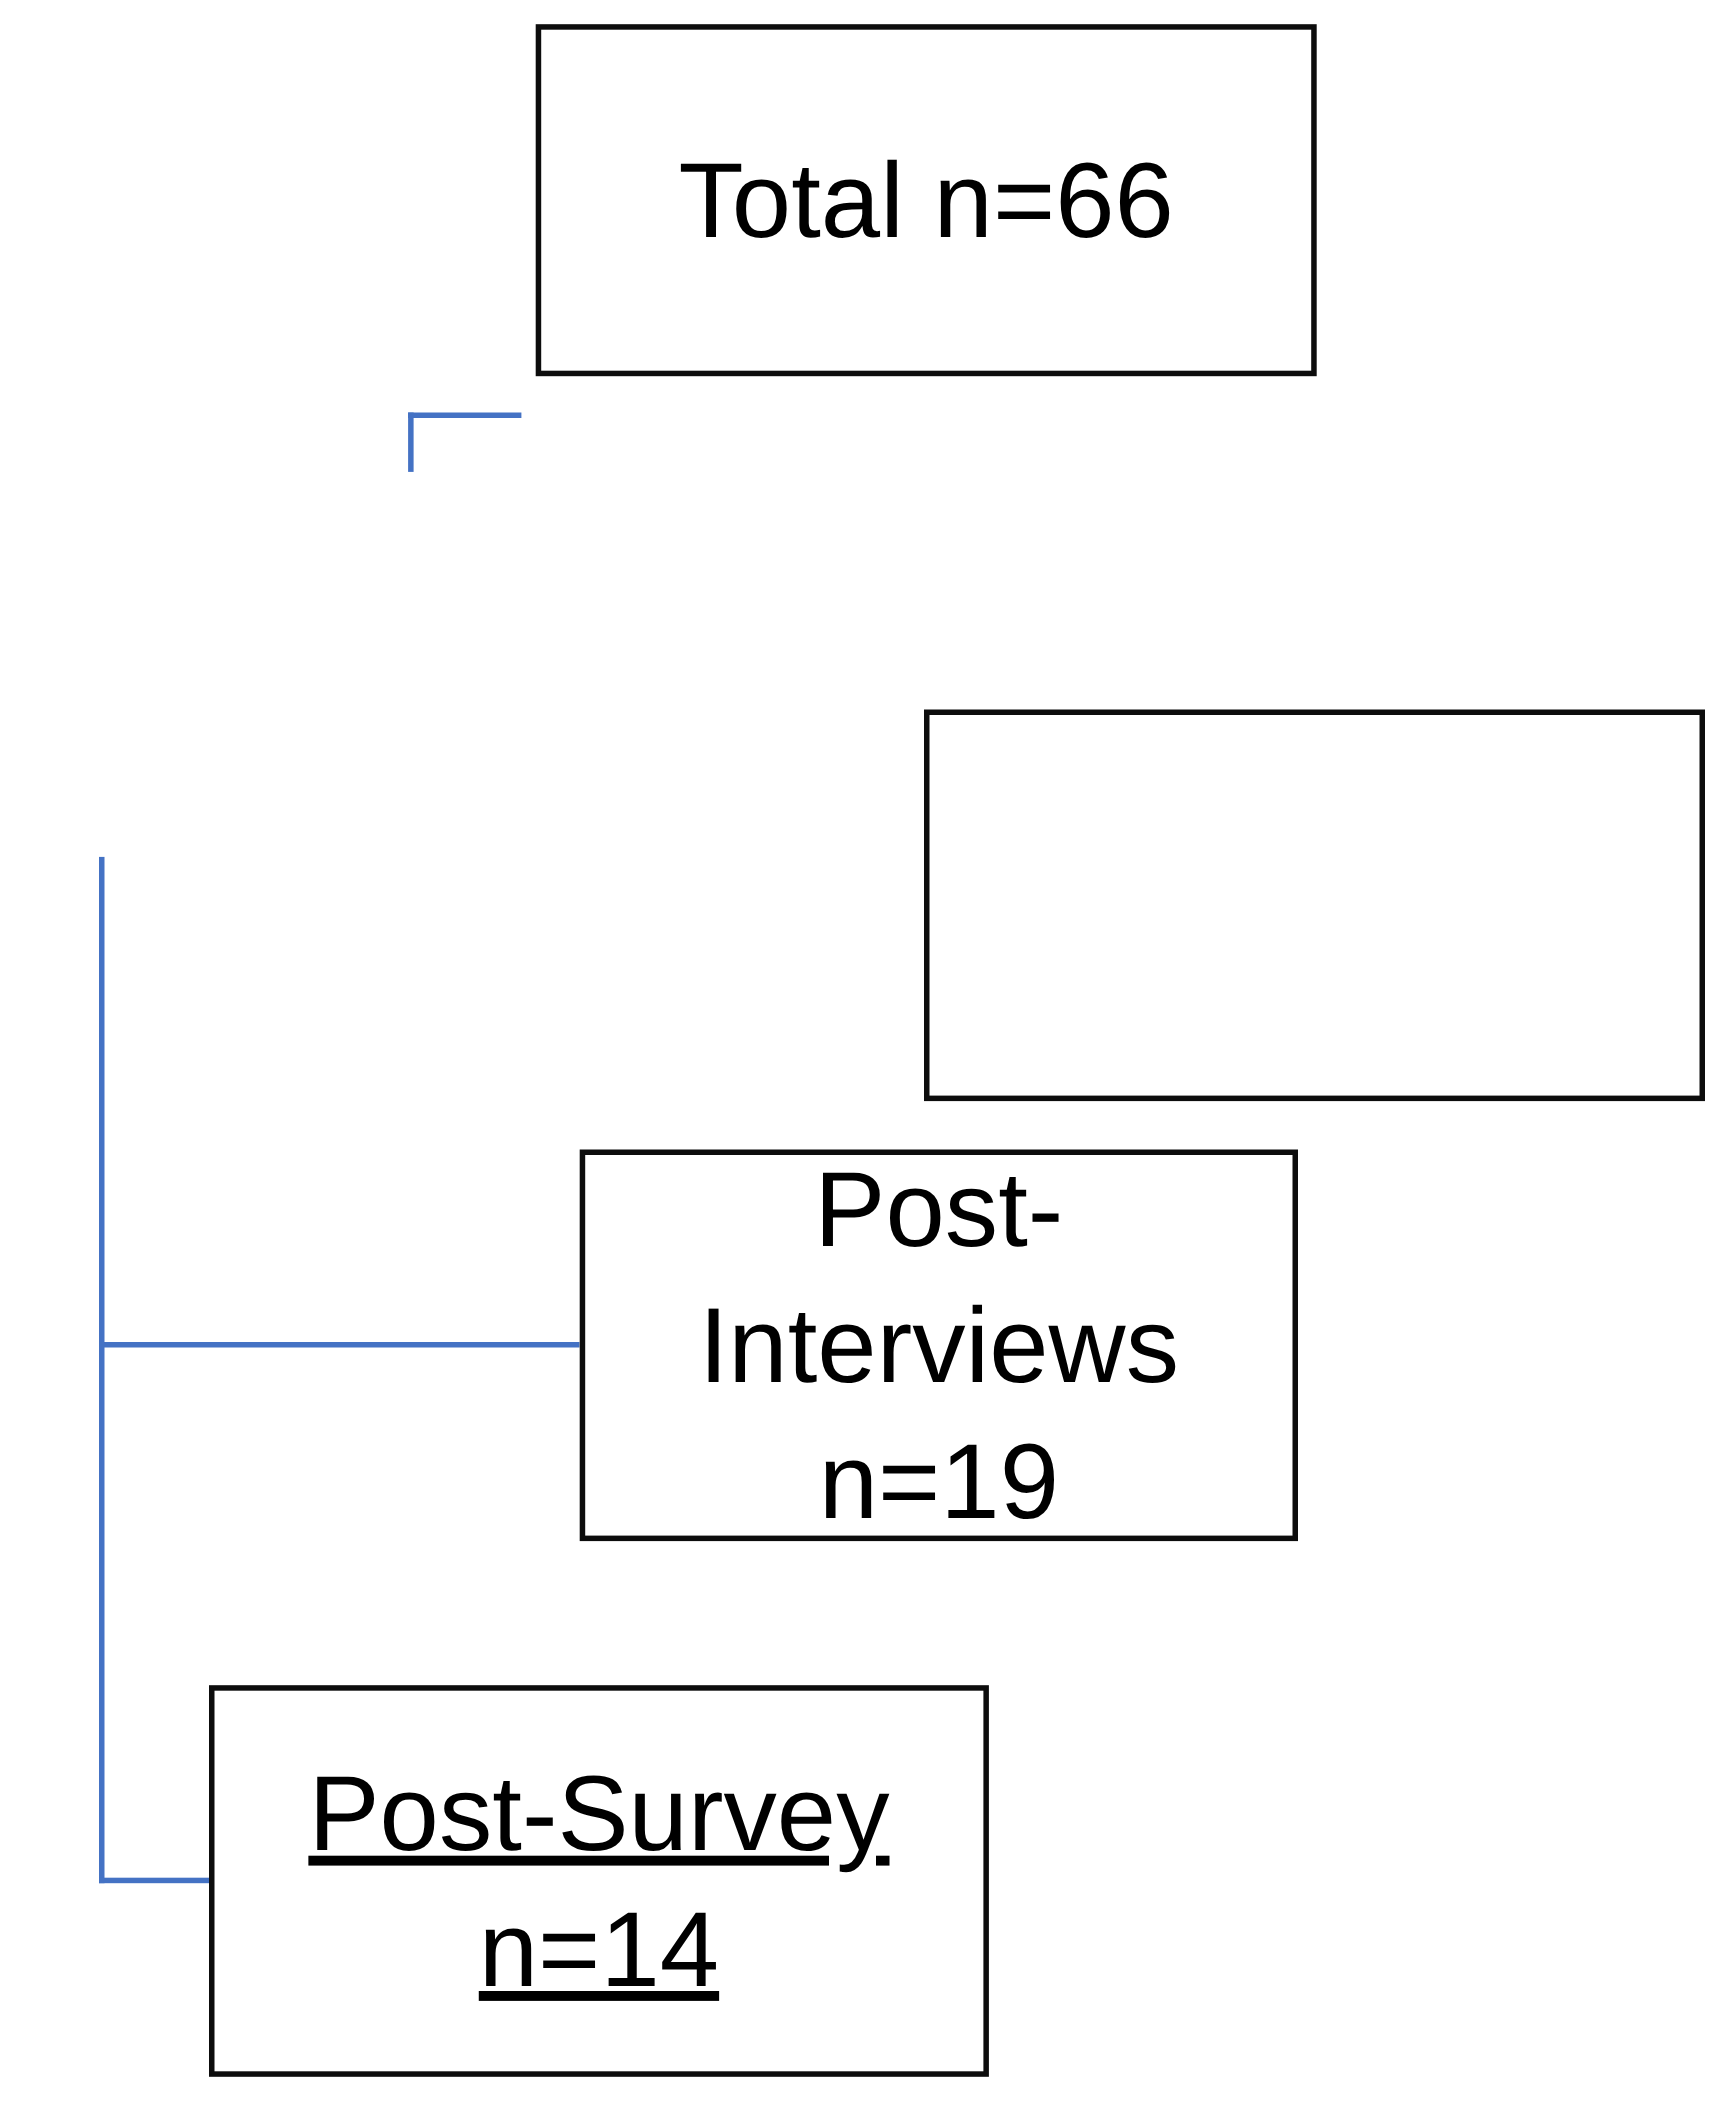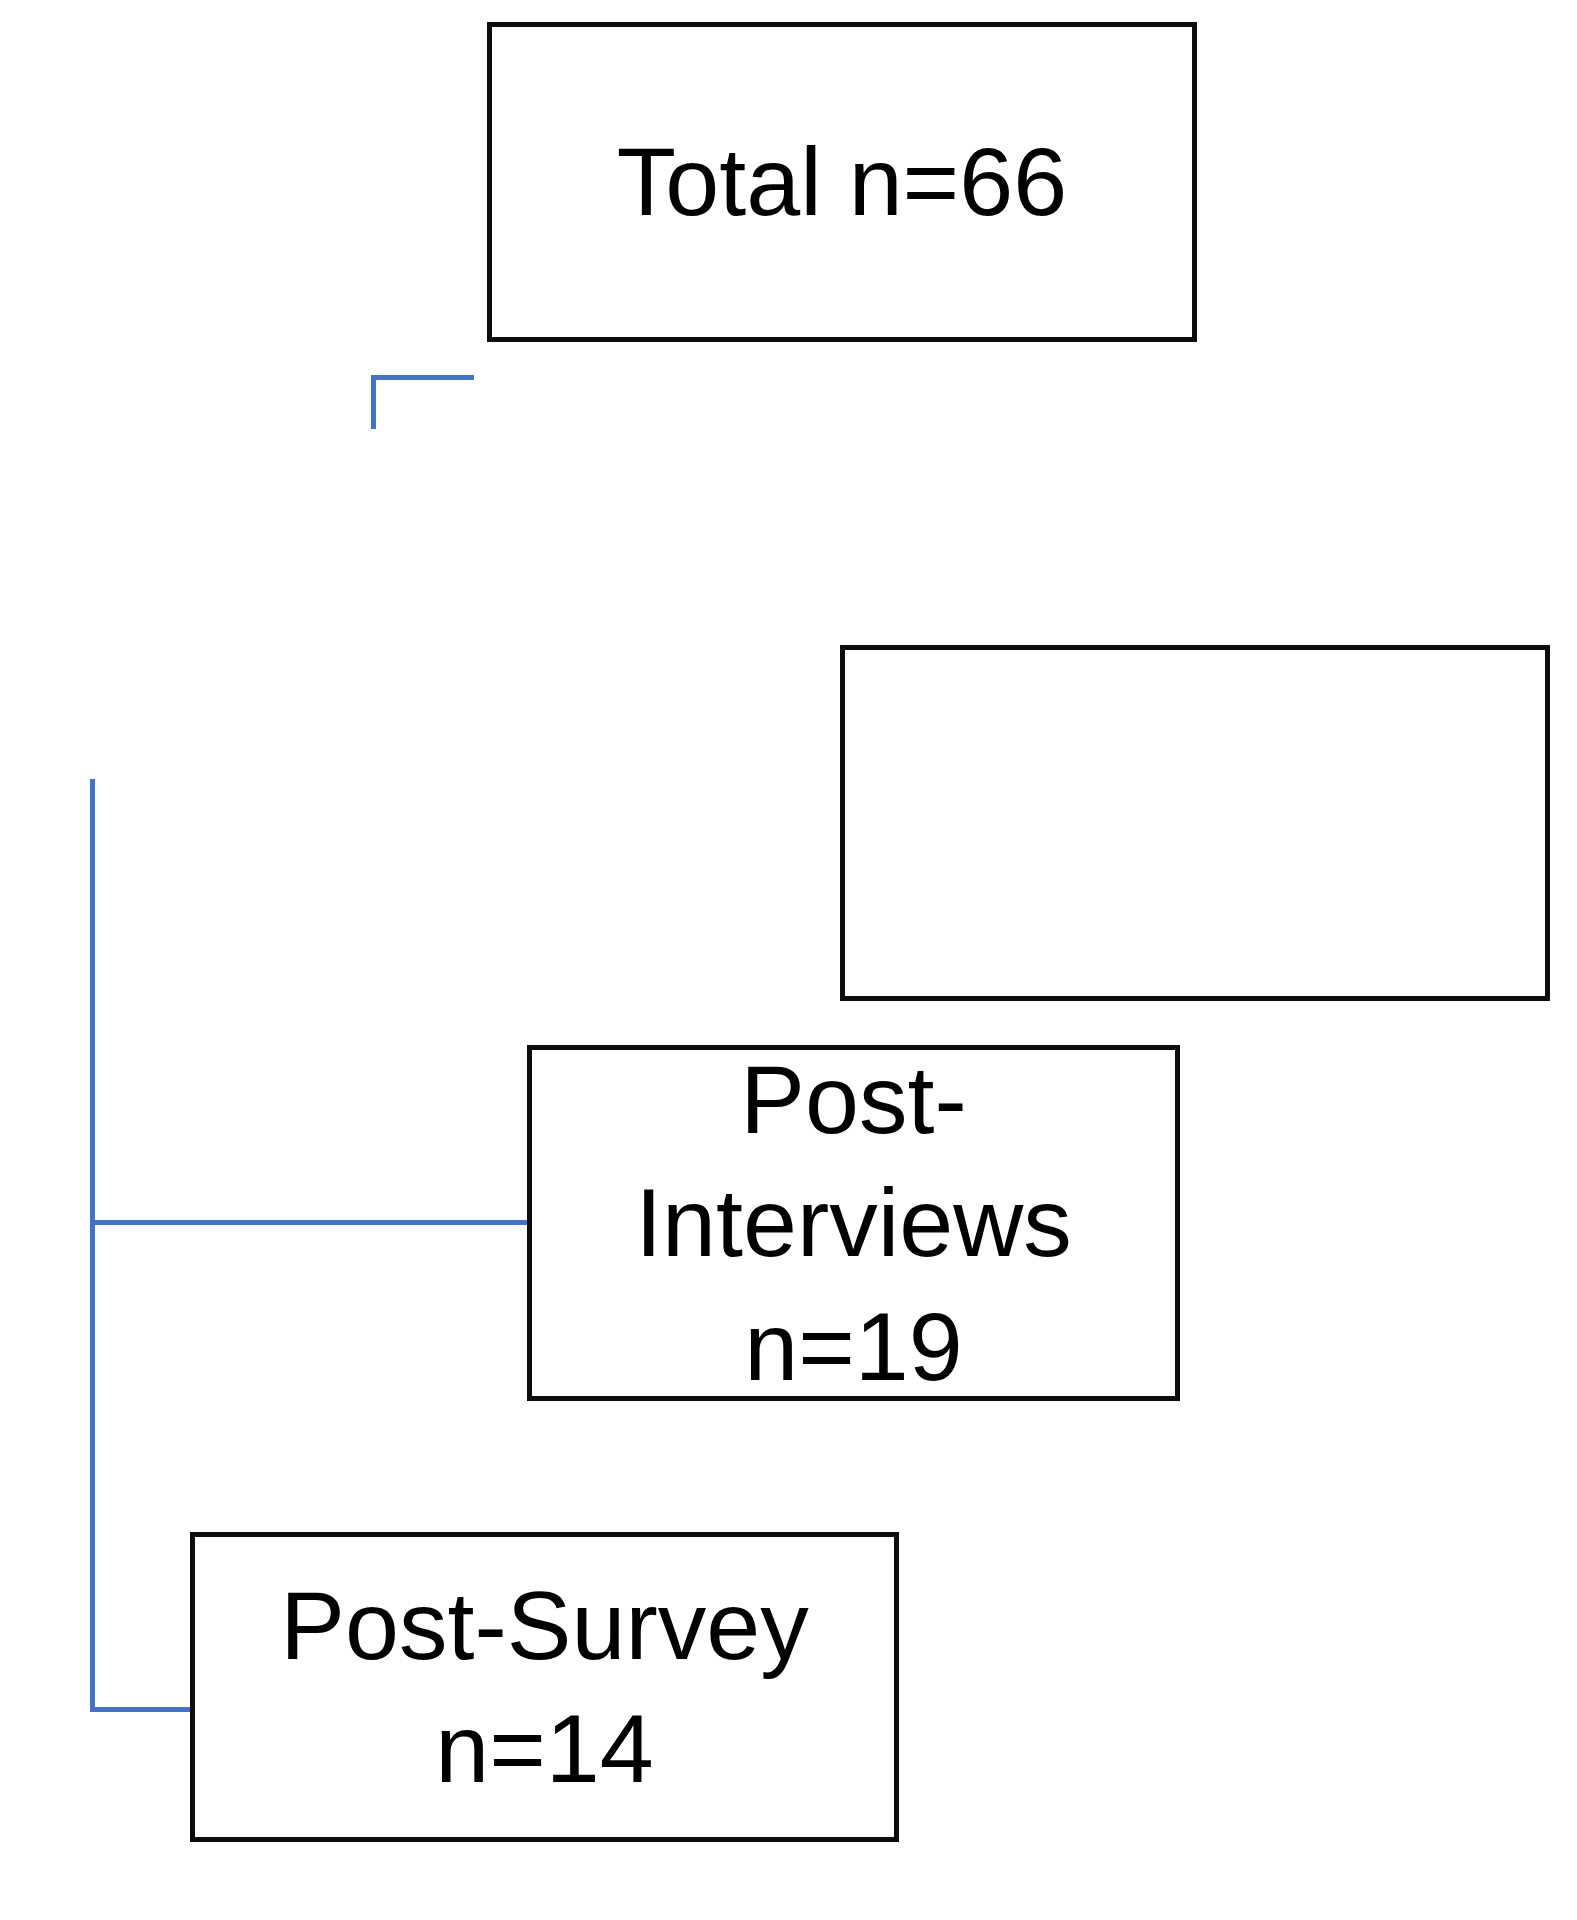--- a/index.html
+++ b/index.html
@@ -33,21 +33,21 @@
   .node span { display: block; }
   .connector {
     position: absolute;
     background: var(--connector, #4472C4);
   }
   
   #node-total           { left: 474px;  top: 22px;   width: 710px; height: 320px; margin-left: 13px; }
   #node-pre-survey      { left: 17px;   top: 424px;  width: 712px; height: 357px; }
   #node-mini-training   { left: 840px;  top: 645px;  width: 710px; height: 356px; }
   #node-post-interviews { left: 527px;  top: 1045px; width: 653px; height: 356px; }
-  #node-post-survey     { left: 190px;  top: 1532px; width: 709px; height: 310px; }
+  #node-post-survey     { left: 190px;  top: 1532px; width: 709px; height: 356px; text-decoration: underline; }
   
   #connector-total-h      { left: 371px; top: 375px;  width: 103px; height: 5px; }
   #connector-total-v      { left: 371px; top: 375px;  width: 5px;   height: 54px; }
   #connector-main-v       { left: 90px;  top: 779px;  width: 5px;   height: 933px; }
   #connector-interviews-h { left: 90px;  top: 1220px; width: 437px; height: 5px; }
   #connector-survey-h     { left: 90px;  top: 1707px; width: 100px; height: 5px; }
 </style>
 </head>
 <body>
 

